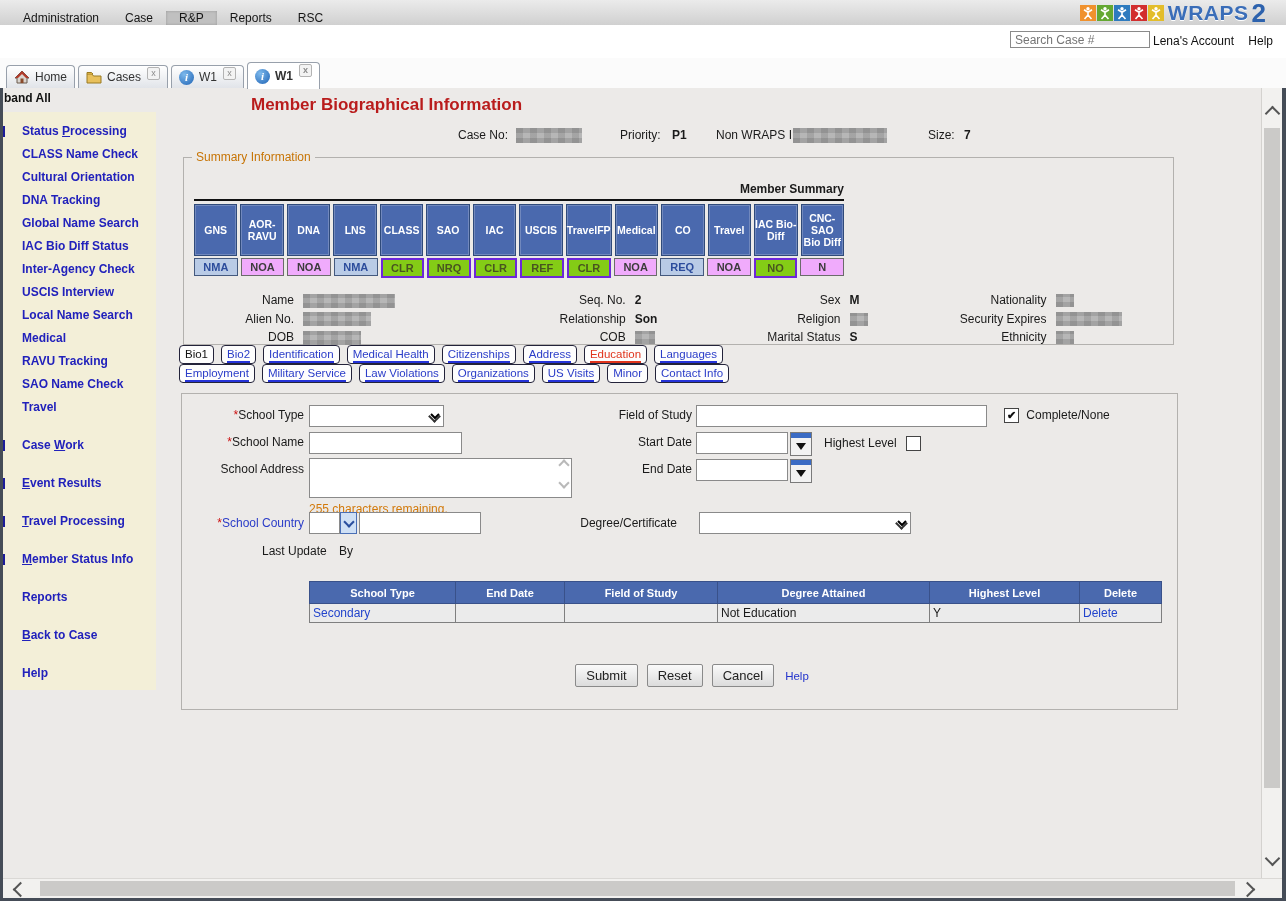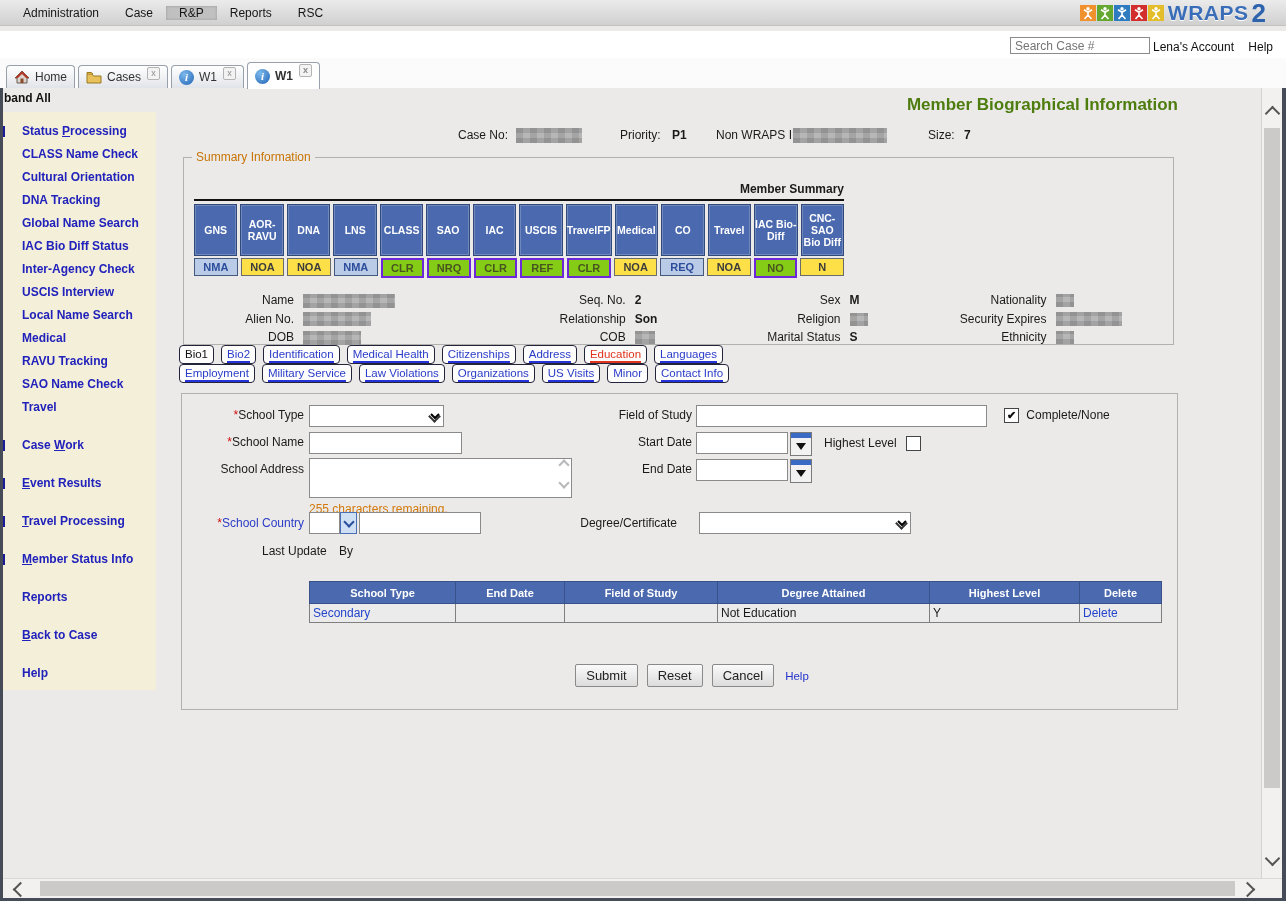--- a/index.html
+++ b/index.html
@@ -2,31 +2,31 @@
 <html><head>
 <meta charset="utf-8">
 <style>
   html,body{margin:0;padding:0;}
   #app{position:relative;width:1286px;height:901px;background:#eceae8;
        font-family:"Liberation Sans",sans-serif;font-size:12px;color:#1a1a1a;overflow:hidden;}
 
   
   .menubar{position:absolute;top:0;left:0;right:0;height:25px;
            background:linear-gradient(#ebebeb,#d0d0d0);border-bottom:1px solid #c2c2c2;
-           display:flex;align-items:center;padding-left:10px;}
+           display:flex;align-items:flex-end;padding-left:10px;}
   .menu-item{padding:0 13px;display:flex;align-items:center;color:#151515;cursor:default;}
   .menu-item.active{background:#c0c0c0;box-shadow:inset 0 0 3px #9a9a9a;}
   .logo{position:absolute;right:20px;top:1px;height:23px;display:flex;align-items:center;gap:1px;}
   .fig{width:16px;height:16px;display:block;}
   .logo-word{font-weight:bold;font-size:21px;letter-spacing:.5px;color:#3a6db8;margin-left:3px;
              text-shadow:0 1px 0 #fff;}
   .logo-num{font-weight:bold;font-size:26px;color:#2d62ad;margin-left:2px;line-height:20px;}
 
   
-  .topbar{position:absolute;top:31px;left:0;right:0;height:33px;background:#ffffff;}
+  .topbar{position:absolute;top:25px;left:0;right:0;height:33px;background:#ffffff;}
   .search-input{position:absolute;right:136px;top:6px;width:140px;height:17px;border:1px solid #97a6ba;
                 font-family:inherit;font-size:12px;color:#777;padding:1px 4px;}
   .acct{position:absolute;right:52px;top:9px;color:#111;}
   .help-top{position:absolute;right:13px;top:9px;color:#111;}
 
   
   .tabstrip{position:absolute;top:58px;left:0;right:0;height:30px;background:#fbfbfb;
             border-bottom:1px solid #aab7c9;display:flex;align-items:flex-end;padding-left:6px;}
   .wtab{height:22px;display:flex;align-items:center;gap:5px;padding:0 7px;margin-right:3px;
         border:1px solid #98a0ab;border-bottom:none;border-radius:4px 4px 0 0;
@@ -57,21 +57,21 @@
   
   .side-header{position:absolute;left:1px;top:3px;font-weight:bold;color:#111;}
   .sidebar{position:absolute;left:0;top:24px;width:153px;height:578px;background:#f3efd8;padding-top:12px;box-sizing:border-box;}
   .snav{position:relative;padding-left:19px;color:#2121bb;font-weight:bold;line-height:14px;cursor:pointer;}
   .snav.sub{margin-top:9px;}
   .snav.top{margin-top:24px;}
   .snav.tick::before{content:"";position:absolute;left:0;top:2px;width:2px;height:11px;background:#1c1c99;}
 
   
   .main{position:absolute;left:176px;top:0;width:999px;}
-  .page-title{margin-top:7px;text-align:right;padding-left:72px;font-size:17px;font-weight:bold;color:#4d7c0f;}
+  .page-title{margin-top:7px;text-align:left;padding-left:72px;font-size:17px;font-weight:bold;color:#b91c1c;}
   .caseline{position:relative;height:17px;margin-top:13px;}
   .caseline span{position:absolute;top:0;}
   .bold{font-weight:bold;}
 
   
   .rd{display:inline-block;vertical-align:middle;
       background:repeating-linear-gradient(90deg,#bdbdbd 0 7px,#d2d2d2 7px 14px),
                  repeating-linear-gradient(0deg,#c6c6c6 0 5px,#dedede 5px 10px);
       background-blend-mode:multiply;}
 
@@ -82,21 +82,21 @@
 
   
   .mstable{margin:24px 0 0 10px;width:650px;}
   .mstitle{font-weight:bold;text-align:right;padding-bottom:3px;border-bottom:2px solid #111;}
   .msgrid{display:grid;grid-template-columns:repeat(14,1fr);gap:3px;margin-top:0;}
   .mshead{background:#4a69ae;border:1px solid #2f4a7a;color:#fff;font-size:10.5px;font-weight:bold;
           height:50px;display:flex;align-items:center;justify-content:center;text-align:center;line-height:12px;
           box-shadow:inset 0 0 0 1px #7188bd;margin-top:3px;}
   .msst{height:16px;display:flex;align-items:center;justify-content:center;font-size:11px;font-weight:bold;margin-top:2px;}
   .st-blue{background:#b9cbe6;color:#2c4c9c;border:1px solid #44597e;}
-  .st-gray{background:#fde047;color:#3c3c3c;border:1px solid #6b6b6b;}
+  .st-gray{background:#f0abfc;color:#3c3c3c;border:1px solid #6b6b6b;}
   .st-green{background:#84cc16;color:#48551f;border:2px solid #6d28d9;}
 
   
   .details{display:flex;margin-top:13px;padding-left:10px;}
   .dcol .drow{display:flex;align-items:center;height:18.5px;}
   .dlabel{display:inline-block;text-align:right;}
   .dval{margin-left:9px;}
   .dcol1{width:320px;} .dcol1 .dlabel{width:100px;}
   .dcol2{width:230px;} .dcol2 .dlabel{width:123px;}
   .dcol3{width:225px;} .dcol3 .dlabel{width:116px;}

